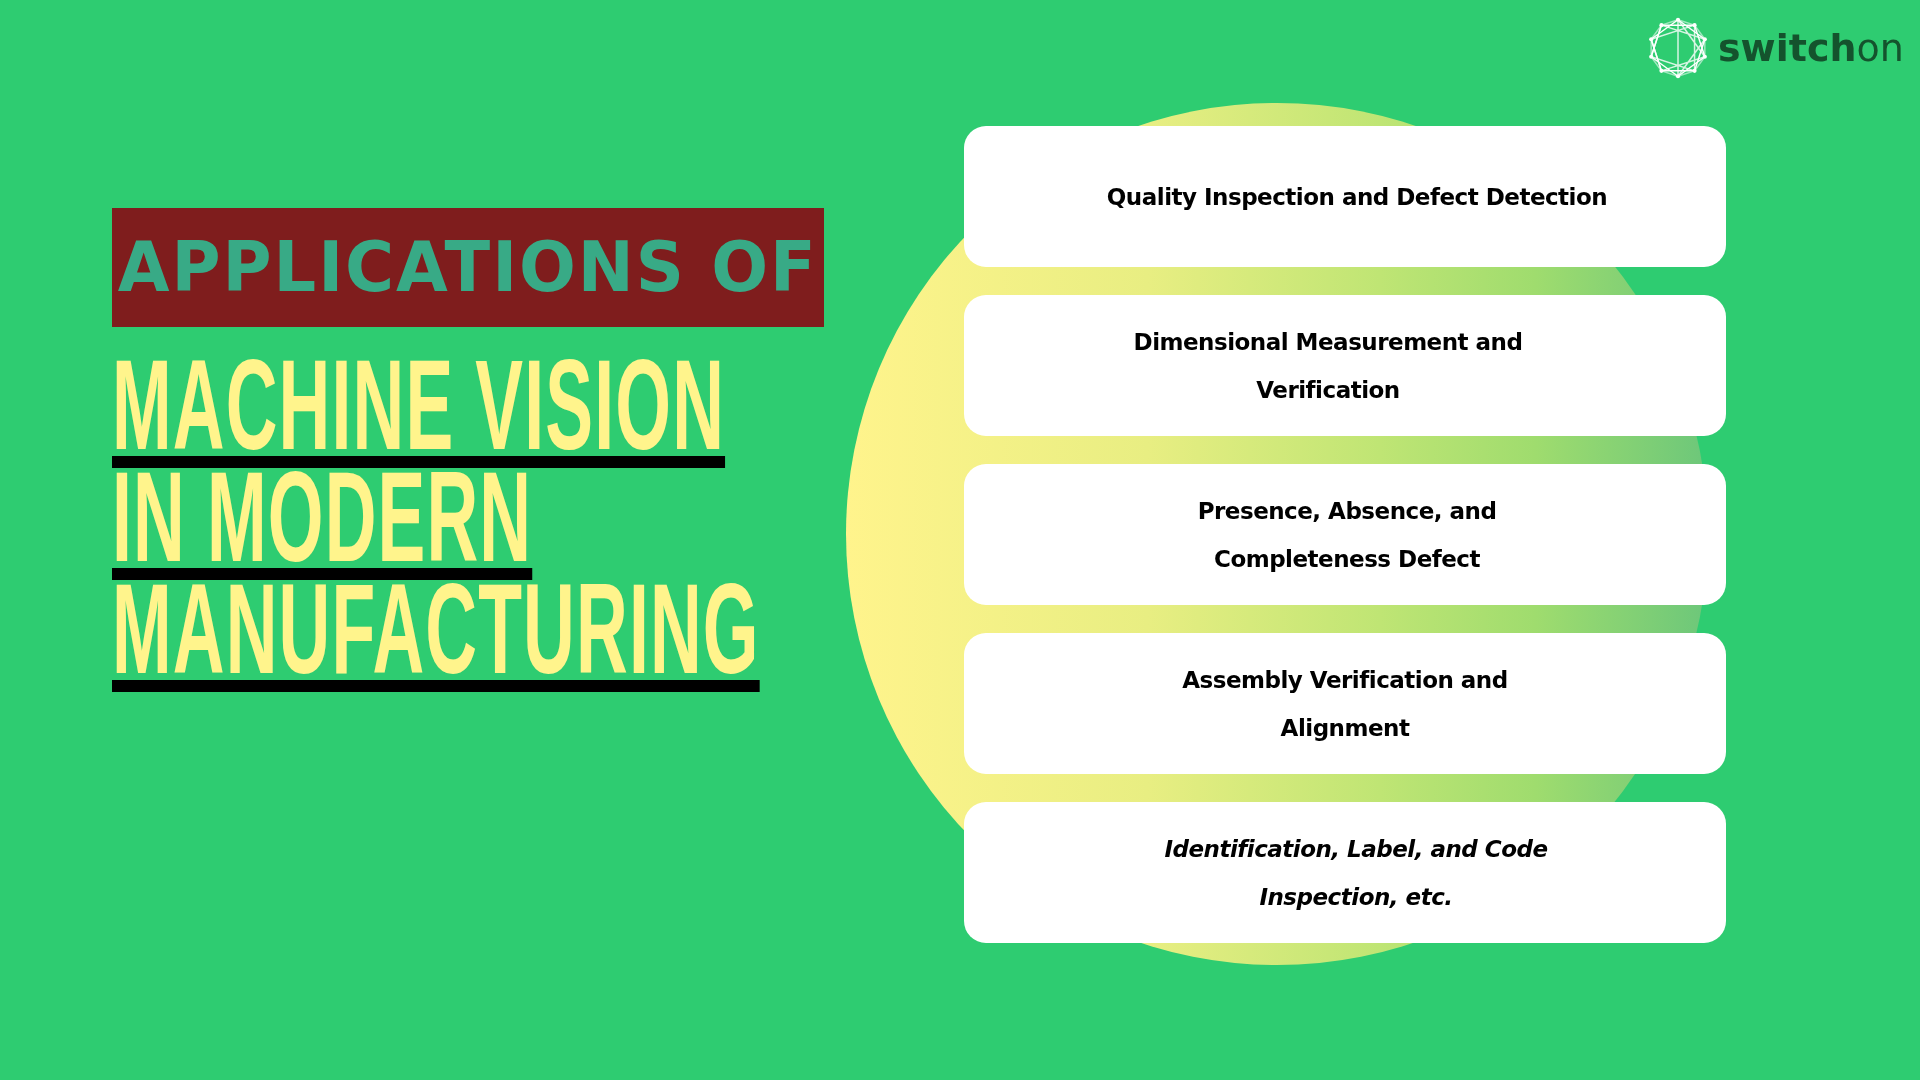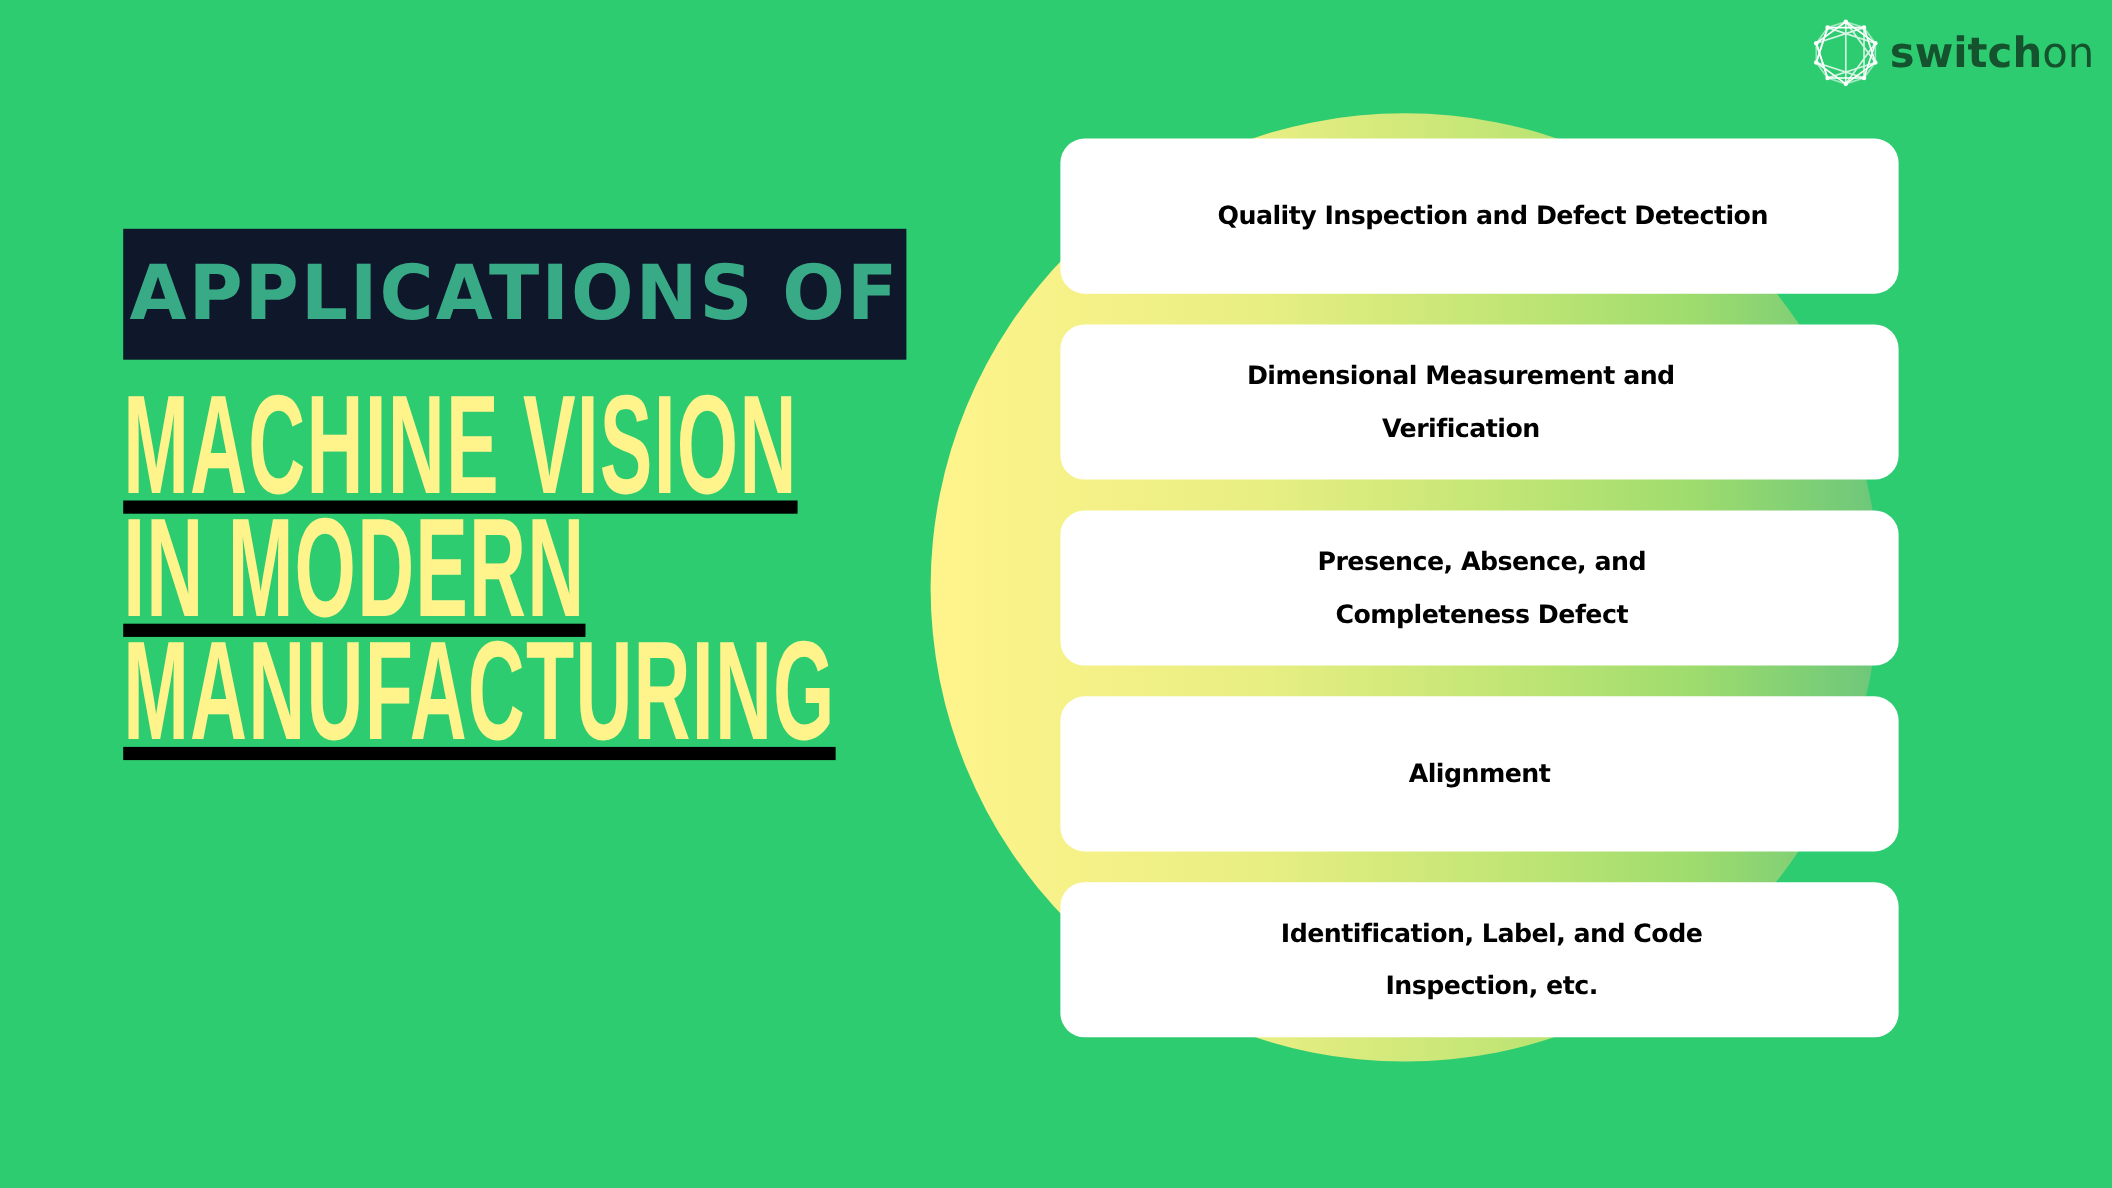--- a/index.html
+++ b/index.html
@@ -48,21 +48,21 @@
     .logo-text .bold { font-weight: bold; }
     .logo-text .light { font-weight: normal; }
 
     
     .kicker-box {
       position: absolute;
       left: 112px;
       top: 208px;
       width: 712px;
       height: 119px;
-      background: #0f172a;
+      background: #7f1d1d;
       display: flex;
       align-items: center;
       justify-content: center;
       overflow: hidden;
     }
     .kicker-text {
       font-family: "DejaVu Sans", sans-serif;
       font-weight: bold;
       font-size: 69px;
       color: #38AA86;
@@ -131,21 +131,21 @@
       line-height: 48px;
       color: #000000;
       text-align: center;
       letter-spacing: -0.5px;
     }
     .card-text span { display: block; white-space: nowrap; }
     .card.c1 .card-text { margin-left: 24px; }
     .card.c2 .card-text { margin-right: 34px; }
     .card.c3 .card-text { margin-left: 4px; }
     .card.c4 .card-text { margin-left: 0px; }
-    .card.c5 .card-text { margin-left: 22px; }
+    .card.c5 .card-text { margin-left: 22px; font-style: italic; }
   </style>
 </head>
 <body>
 
 <div class="canvas">
 
   <div class="circle"></div>
 
   <div class="logo">
     <span>
@@ -196,20 +196,21 @@
       </div>
     </div>
     <div class="card c3">
       <div class="card-text">
         <span>Presence, Absence, and</span>
         <span>Completeness Defect</span>
       </div>
     </div>
     <div class="card c4">
       <div class="card-text">
+        <span>Assembly Verification and</span>
         <span>Alignment</span>
       </div>
     </div>
     <div class="card c5">
       <div class="card-text">
         <span>Identification, Label, and Code</span>
         <span>Inspection, etc.</span>
       </div>
     </div>
   </div>

